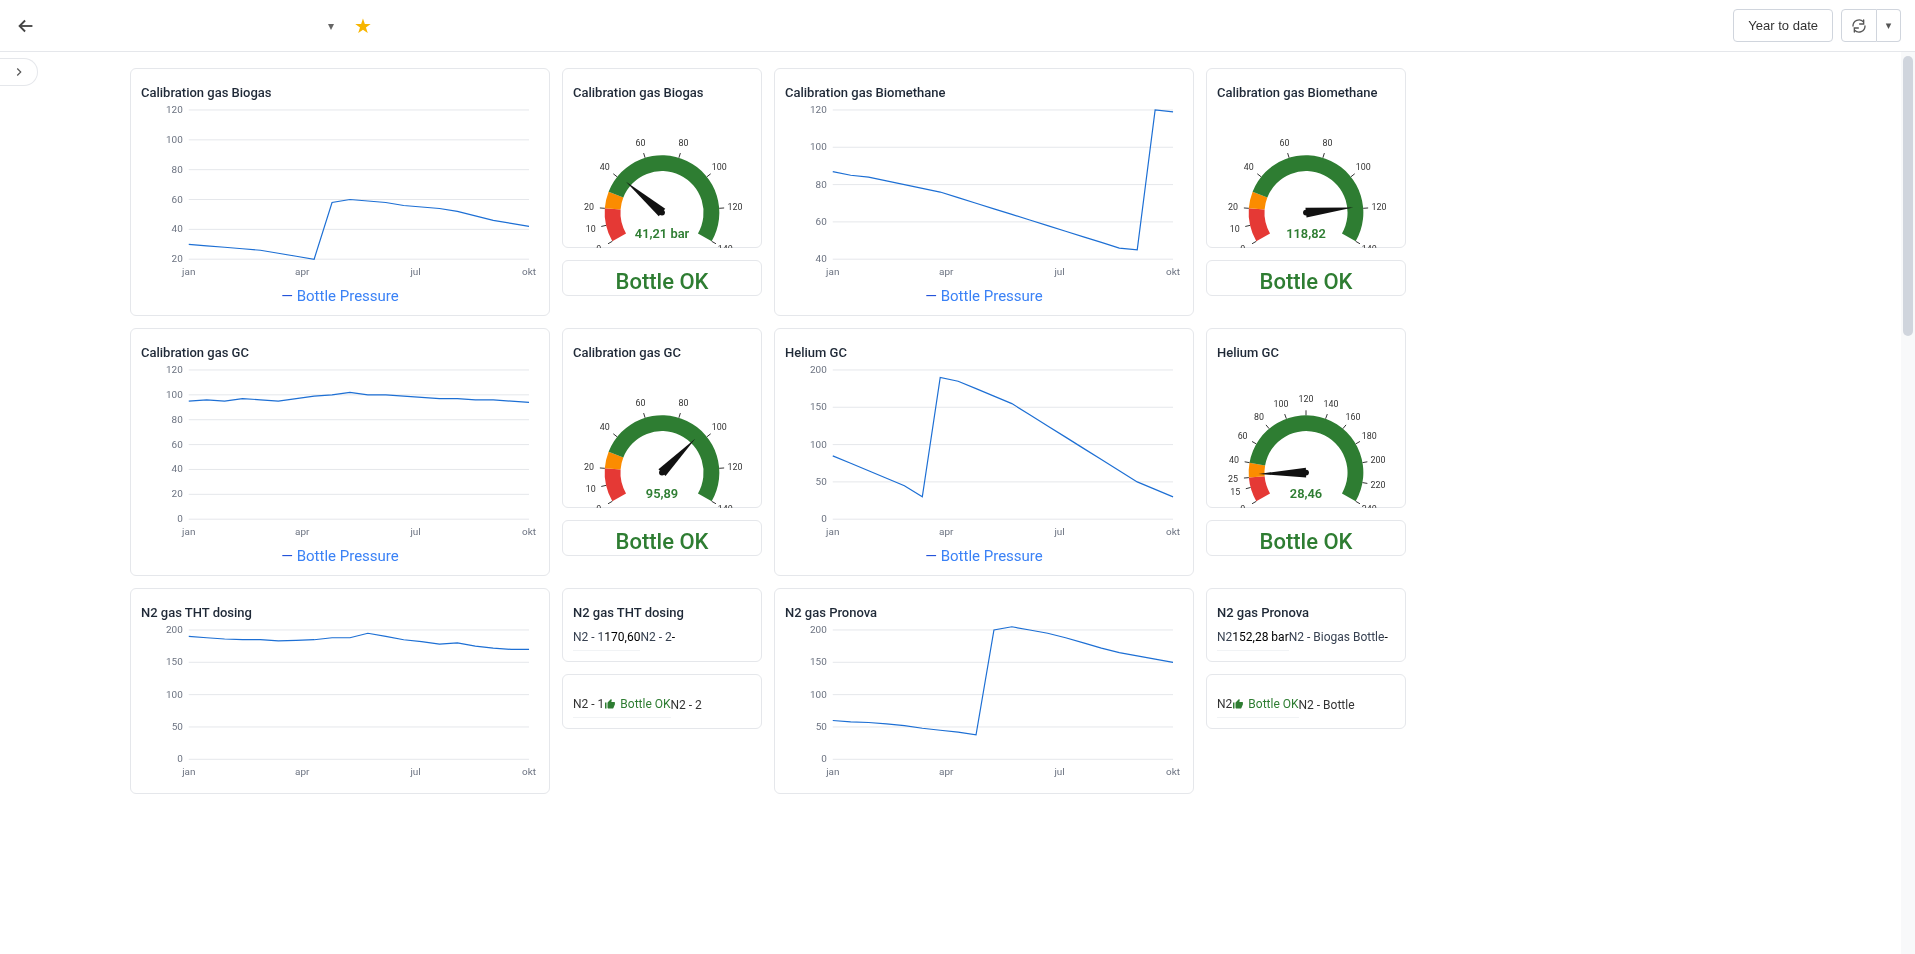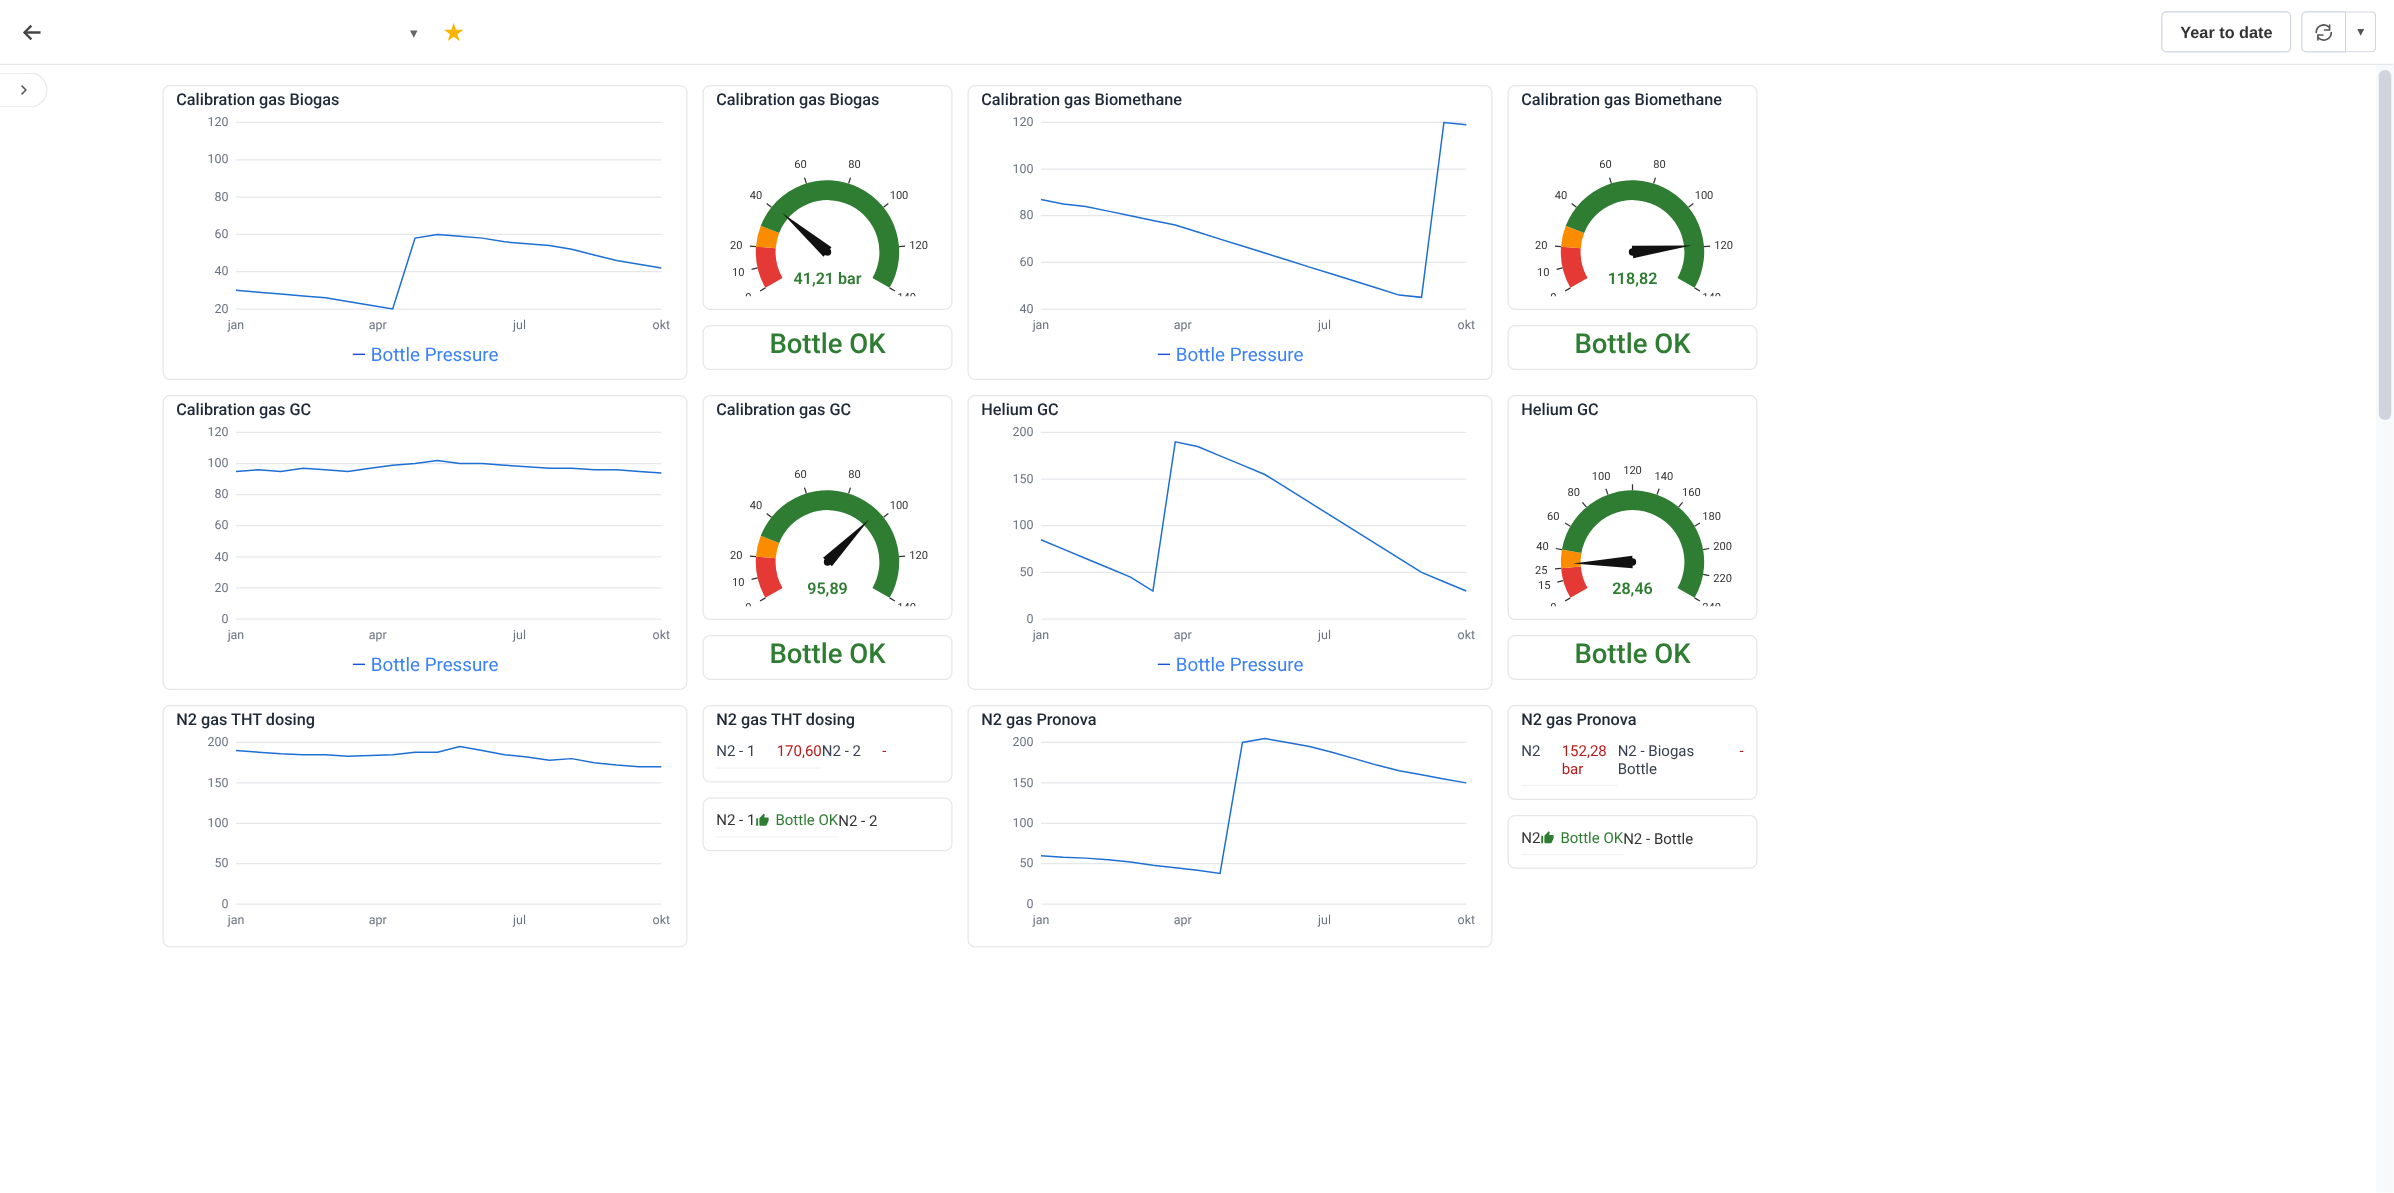--- a/index.html
+++ b/index.html
@@ -6,57 +6,57 @@
   body { font-family: -apple-system, BlinkMacSystemFont, "Segoe UI", Roboto, Arial, sans-serif; background: #fff; color: #333; font-size: 13px; }
 
   
   .topbar { height: 52px; display: flex; align-items: center; padding: 0 14px; border-bottom: 1px solid #e5e7eb; justify-content: space-between; }
   .topbar-left { display: flex; align-items: center; gap: 10px; }
   .back-btn { width: 24px; height: 24px; display: flex; align-items: center; justify-content: center; cursor: pointer; }
   .back-btn svg { width: 22px; height: 22px; stroke: #444; }
   .dd-caret { margin-left: 280px; color: #666; font-size: 12px; }
   .star { margin-left: 10px; color: #f7b500; font-size: 20px; }
   .topbar-right { display: flex; align-items: center; gap: 8px; }
-  .range-btn { border: 1px solid #d0d5dd; background: #fff; padding: 8px 14px; border-radius: 4px; font-size: 13px; color: #333; cursor: pointer; font-weight: bold; }
+  .range-btn { border: 1px solid #d0d5dd; background: #fff; padding: 8px 14px; border-radius: 4px; font-size: 13px; color: #333; cursor: pointer; }
   .btn-group { display: flex; }
   .refresh-btn, .refresh-menu { border: 1px solid #d0d5dd; background: #fff; height: 33px; display: flex; align-items: center; justify-content: center; cursor: pointer; }
   .refresh-btn { width: 36px; border-radius: 4px 0 0 4px; }
   .refresh-menu { width: 24px; border-left: none; border-radius: 0 4px 4px 0; font-size: 11px; color: #555; }
   .refresh-btn svg { width: 16px; height: 16px; stroke: #555; }
 
   
   .side-toggle { position: absolute; left: 0; top: 58px; width: 38px; height: 28px; border: 1px solid #e5e7eb; border-left: none; border-radius: 0 14px 14px 0; display: flex; align-items: center; justify-content: center; background: #fff; cursor: pointer; }
   .side-toggle svg { width: 14px; height: 14px; stroke: #555; }
 
   
   .board { padding: 16px 130px 16px 130px; display: flex; flex-direction: column; gap: 12px; background: #fff; }
   .row { display: flex; gap: 12px; }
 
-  .card { background: #fff; border: 1px solid #e5e7eb; border-radius: 6px; padding: 4px 10px 10px 10px; position: relative; }
+  .card { background: #fff; border: 1px solid #e5e7eb; border-radius: 6px; padding: 16px 10px 10px 10px; position: relative; }
   .card-title { font-size: 13px; color: #1f2937; font-weight: 500; margin-bottom: 4px; }
 
   .wide { width: 420px; }
   .narrow { width: 200px; }
 
   .chart { display: block; width: 100%; }
 
   .legend { text-align: center; font-size: 15px; color: #3b82f6; margin-top: 4px; }
   .legend::before { content: "— "; color: #1d4ed8; }
 
   .gauge-card { height: 180px; display: flex; flex-direction: column; align-items: center; }
   .gauge { margin-top: 4px; flex: 1; display: flex; align-items:center; justify-content:center; width:100%; }
 
   .status-card { height: 36px; display: flex; align-items: center; justify-content: center; }
   .status-text { color: #2e7d32; font-size: 22px; font-weight: 500; }
 
   .kv-list { display: flex; flex-direction: row; }
   .kv { display: flex; justify-content: space-between; padding: 6px 0; border-bottom: 1px solid #f1f3f5; font-size: 12px; }
   .kv:last-child { border-bottom: none; }
   .kv .k { color: #374151; }
-  .kv .v { color: #b91c1c; margin-left: 17px; }
+  .kv .v { color: #000000; }
 
   .kv-status { display: flex; justify-content: space-between; align-items: center; padding: 6px 0; border-bottom: 1px solid #f1f3f5; font-size: 12px; }
   .kv-status:last-child { border-bottom: none; }
   .ok-badge { color: #2e7d32; font-size: 12px; display: flex; align-items: center; gap: 4px; }
   .ok-badge svg { width: 12px; height: 12px; fill: #2e7d32; }
 
   .col-stack { display: flex; flex-direction: column; gap: 12px; width: 200px; }
 
   .scroll-track { position: absolute; right: 0; top: 52px; width: 14px; bottom: 0; background: #f8f9fa; }
   .scroll-thumb { position: absolute; right: 2px; top: 4px; width: 10px; height: 280px; background: #d0d5dd; border-radius: 5px; }

